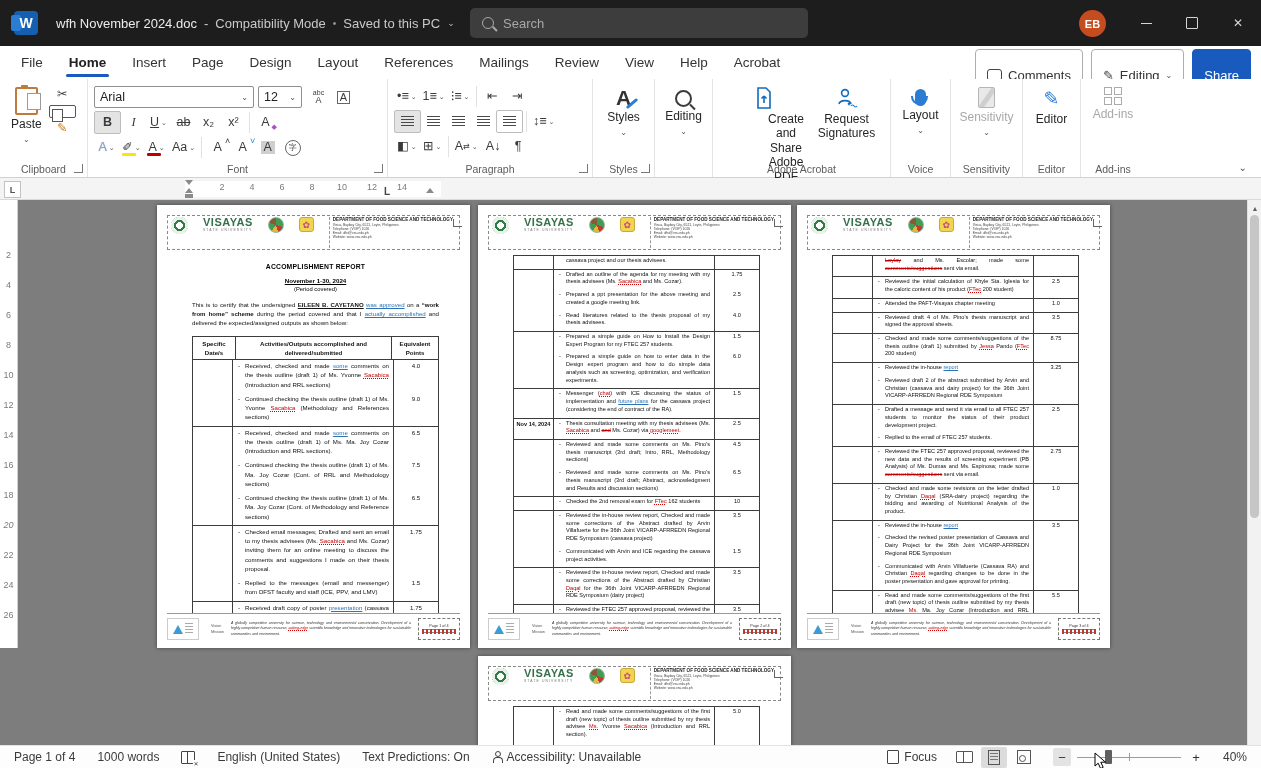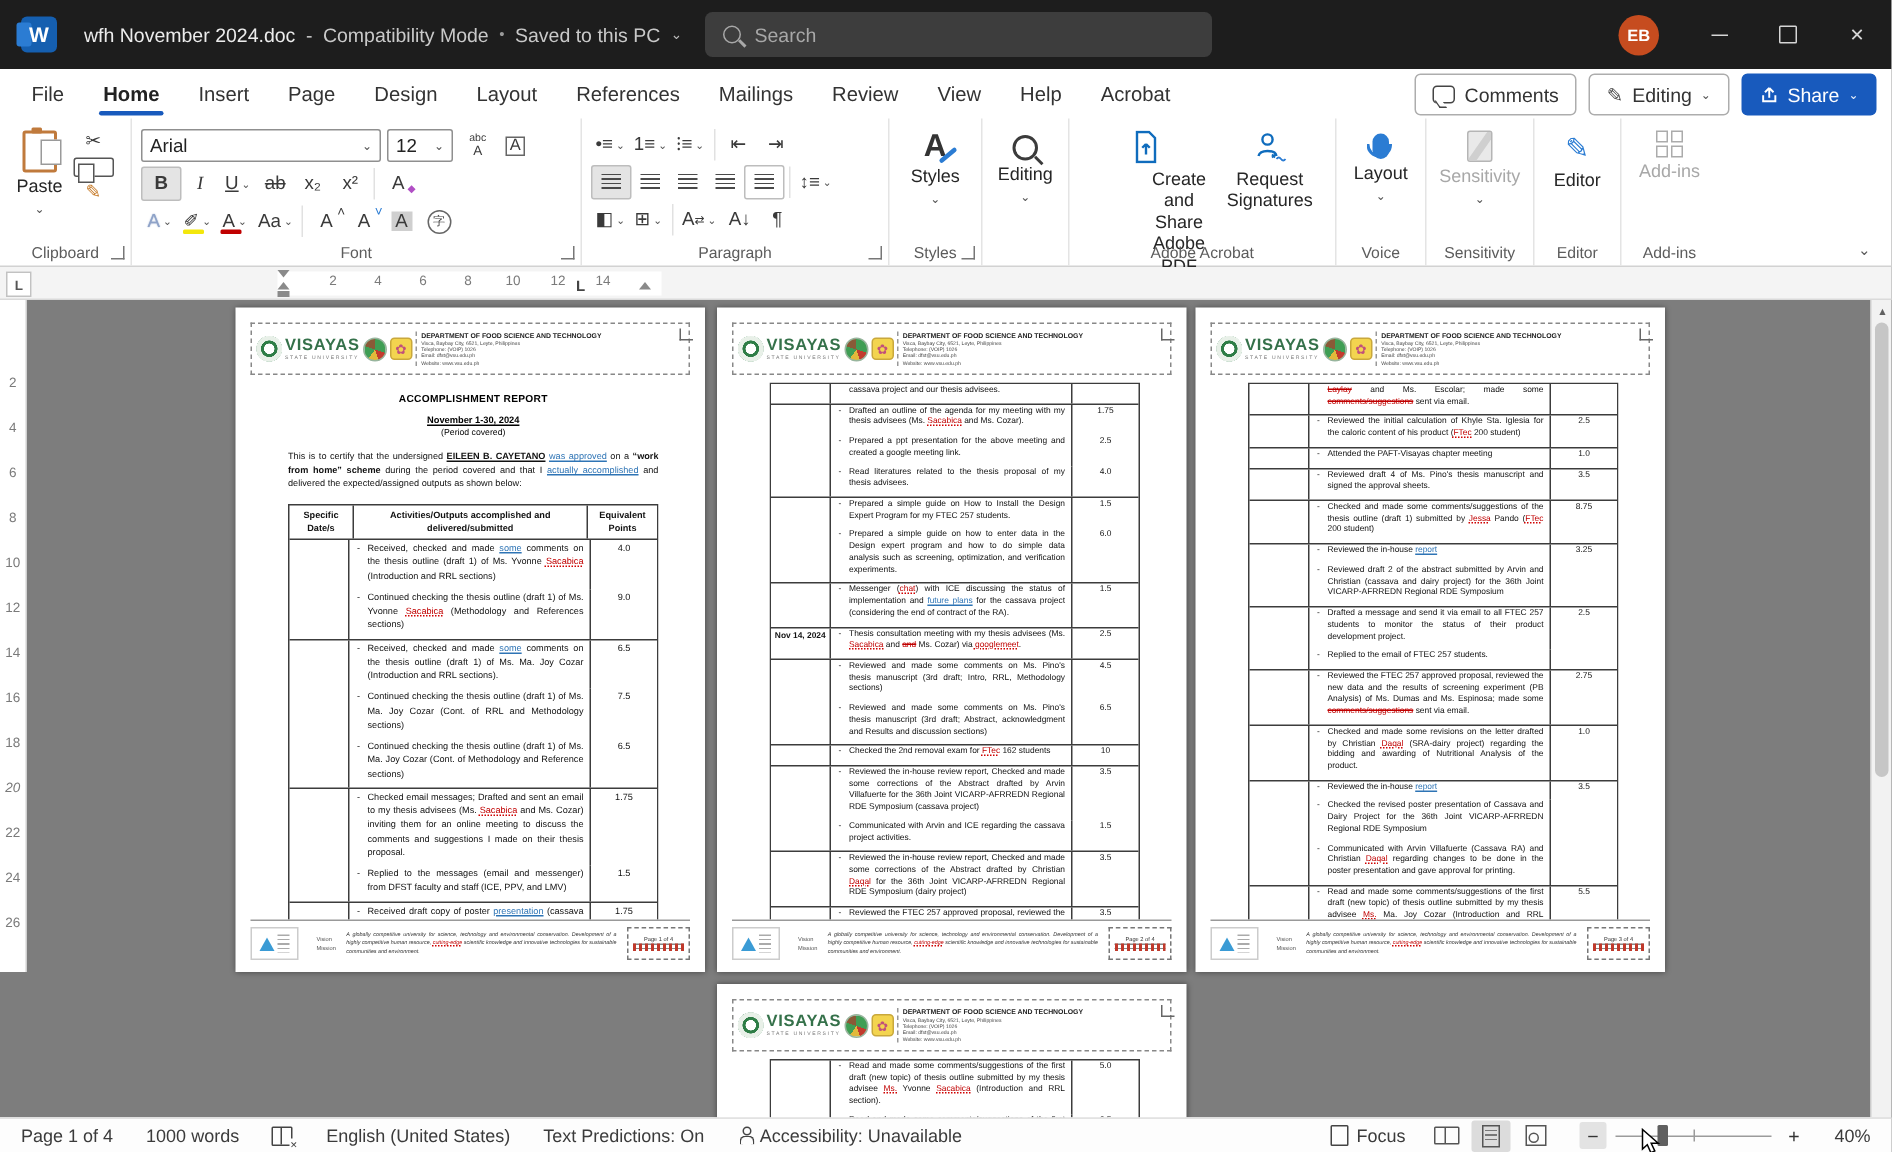--- a/index.html
+++ b/index.html
@@ -25,23 +25,23 @@
   .winbtn{position:absolute;top:0;width:46px;height:46px;display:flex;align-items:center;justify-content:center;color:#d6d6d6;font-size:12px;}
   #btn-min{right:92px;} #btn-max{right:46px;} #btn-close{right:0;}
   .ic-minline{width:11px;border-top:1.2px solid #d6d6d6;display:inline-block;}
   .ic-maxbox{width:10px;height:10px;border:1.2px solid #d6d6d6;display:inline-block;border-radius:1px;}
   
   #menubar{position:absolute;left:0;top:46px;width:100%;height:33px;background:#fff;display:flex;align-items:center;padding-left:8px;box-sizing:border-box;}
   .mtab{position:relative;font-size:13.5px;color:#333;padding:6px 13px;cursor:default;}
   .mtab.active{font-weight:600;color:#222;}
   .mtab.active::after{content:"";position:absolute;left:10px;right:10px;bottom:-1px;height:3px;background:#185abd;border-radius:2px;}
   #menu-right{position:absolute;right:10px;top:49px;display:flex;gap:8px;align-items:center;}
-  .chip{display:flex;align-items:center;gap:6px;border:1px solid #adadad;border-radius:4px;height:26px;padding:0 11px;font-size:13px;color:#333;background:#fff;}
+  .chip{display:flex;align-items:center;gap:6px;border:1px solid #adadad;border-radius:4px;height:26px;padding:12px 11px;font-size:13px;color:#333;background:#fff;}
   .chip .chev{font-size:8px;color:#555;}
-  .chip.share{background:#185abd;border-color:#185abd;color:#fff;}
+  .chip.share{background:#185abd;border-color:#185abd;color:#fff;flex-direction:column;}
   .chip.share .chev{color:#e8f0fb;}
   .ic-bubble{width:13px;height:10px;border:1.3px solid #444;border-radius:3px;position:relative;display:inline-block;}
   .ic-bubble::after{content:"";position:absolute;left:2px;bottom:-4px;width:4px;height:4px;border-left:1.3px solid #444;border-bottom:1.3px solid #444;transform:skewX(35deg);background:#fff;}
   .ic-pencil{font-size:13px;color:#444;}
   
   #ribbon{position:absolute;left:0;top:79px;width:100%;height:99px;background:#fff;border-bottom:1px solid #d2d2d2;display:flex;box-sizing:border-box;}
   .rgroup{position:relative;border-right:1px solid #e4e4e4;padding:5px 6px 16px 6px;display:flex;flex-direction:column;box-sizing:border-box;}
   .glabel{position:absolute;bottom:2px;left:0;right:0;text-align:center;font-size:10.5px;color:#5c5c5c;}
   .launcher{position:absolute;right:4px;bottom:4px;width:8px;height:8px;border-right:1.3px solid #777;border-bottom:1.3px solid #777;}
   .vdiv{width:1px;align-self:stretch;background:#e1e1e1;margin:2px 3px;display:inline-block;}
@@ -114,21 +114,21 @@
   .ind-hang{position:absolute;left:185px;top:10px;width:0;height:0;border-left:4px solid transparent;border-right:4px solid transparent;border-bottom:5px solid #8a8a8a;}
   .ind-box{position:absolute;left:185px;top:16px;width:8px;height:4px;background:#8a8a8a;}
   .tabstop{position:absolute;left:384px;top:8px;font-size:10px;font-weight:bold;color:#444;}
   .ind-right{position:absolute;left:426px;top:10px;width:0;height:0;border-left:4px solid transparent;border-right:4px solid transparent;border-bottom:5px solid #8a8a8a;}
   
   #canvas{position:absolute;left:0;top:200px;width:100%;height:545px;background:#7d7d7d;overflow:hidden;}
   #vruler{position:absolute;left:0;top:0;width:17px;height:448px;background:#fff;border-right:1px solid #cfcfcf;}
   .vnum{position:absolute;left:0;width:17px;text-align:center;transform:translateY(-50%);font-size:9px;color:#7a7a7a;}
   .page{position:absolute;width:313px;height:443px;background:#fff;box-shadow:0 0 4px rgba(0,0,0,.45);}
   
-  .phbox{position:absolute;left:10px;top:10px;right:10px;height:35px;border:1px dashed #888;display:flex;align-items:center;gap:2px;padding:1px 3px;box-sizing:border-box;}
+  .phbox{position:absolute;left:10px;top:10px;right:10px;height:35px;border:1px dashed #888;display:flex;gap:15px;padding:1px 3px;box-sizing:border-box;}
   .seal{width:17px;height:17px;border-radius:50%;background:radial-gradient(circle at 50% 50%, #fff 0 28%, #2e7d46 30% 45%, #e8f0e8 47% 70%, #2e7d46 72% 100%);flex:none;}
   .uniblock{display:flex;flex-direction:column;line-height:1;flex:none;}
   .uni{font-size:11px;font-weight:bold;color:#35714a;letter-spacing:.5px;}
   .unisub{font-size:3.4px;color:#777;letter-spacing:1.1px;margin-top:1px;}
   .logo2{width:16px;height:16px;border-radius:50%;flex:none;background:conic-gradient(#3f9e54 0 30%, #c23b2e 30% 45%, #e2b93b 45% 60%, #3f9e54 60% 80%, #8a5a37 80% 100%);border:1px solid #98b59d;box-sizing:border-box;}
   .logo3{width:15px;height:15px;border-radius:3px;background:#f3d44f;border:1px solid #c9a83c;color:#c2507a;font-size:9px;display:flex;align-items:center;justify-content:center;flex:none;box-sizing:border-box;}
   .deptblock{border-left:1px dashed #999;padding-left:3px;display:flex;flex-direction:column;line-height:1.25;overflow:hidden;}
   .dtitle{font-size:4.6px;font-weight:bold;color:#222;}
   .dline{font-size:3.4px;color:#444;}
   .cropmark{position:absolute;right:-3px;top:3px;width:8px;height:7px;border-left:1px solid #666;border-bottom:1px solid #666;}

